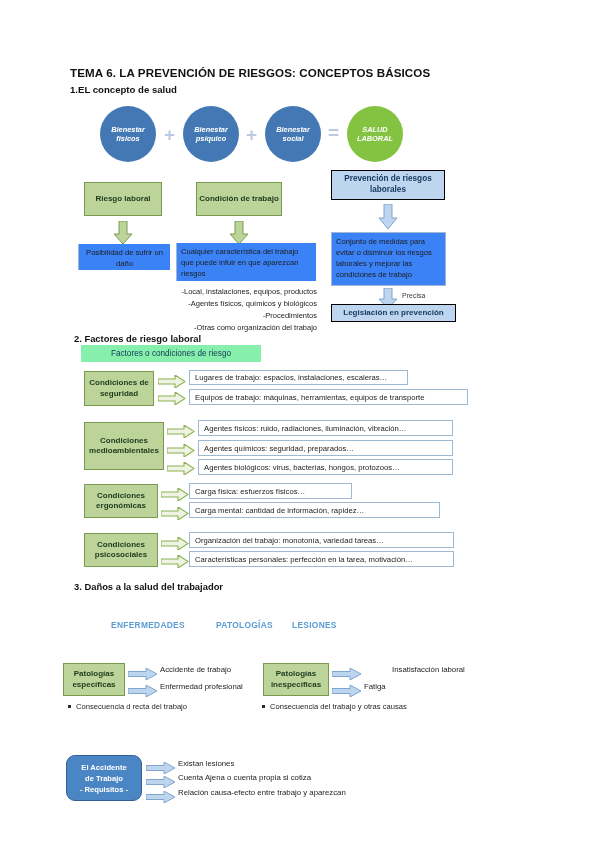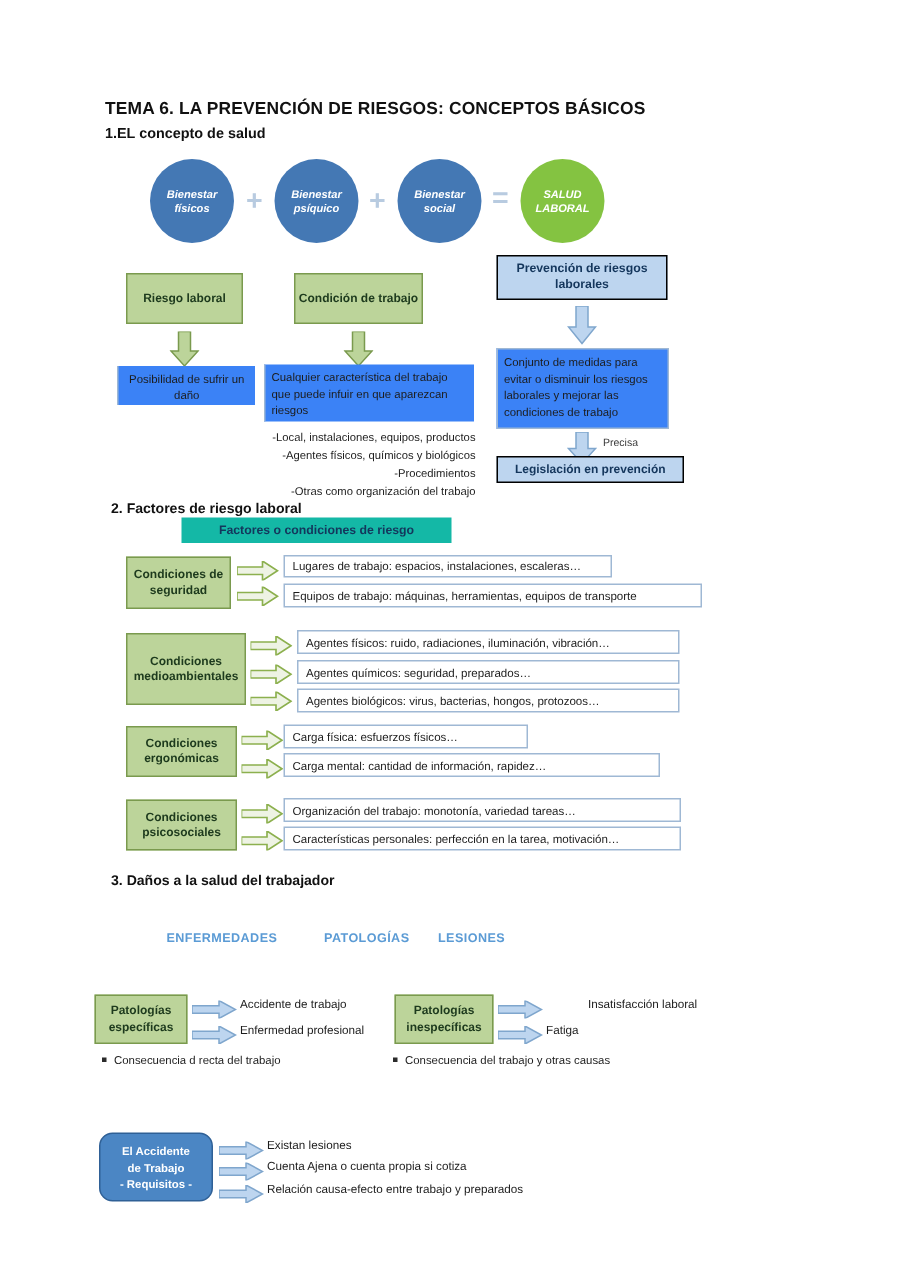--- a/index.html
+++ b/index.html
@@ -22,22 +22,22 @@
   .circ.green{background:#84c341;}
   .op{position:absolute;color:#b8cbe0;font-weight:bold;font-size:19px;line-height:1;}
 
   
   .gbox{position:absolute;background:#bcd49a;border:1px solid #7a9a4e;
         display:flex;align-items:center;justify-content:center;text-align:center;
         font-size:8px;font-weight:bold;color:#1d3a1d;line-height:1.3;box-sizing:border-box;}
   .bbox{position:absolute;background:#bdd5ef;border:1px solid #000000;
         display:flex;align-items:center;justify-content:center;text-align:center;
         font-size:8.2px;font-weight:bold;color:#14365c;line-height:1.3;box-sizing:border-box;}
-  .bbar{position:absolute;background:#14b8a6;display:flex;align-items:center;justify-content:center;
-        font-size:8.2px;font-weight:bold;color:#14365c;box-sizing:border-box;margin-left:40px;}
+  .bbar{position:absolute;background:#86efac;display:flex;align-items:center;justify-content:center;
+        font-size:8.2px;font-weight:normal;color:#14365c;box-sizing:border-box;}
   .pbox{position:absolute;border:1px solid #9fb8d4;background:#3b82f6;box-sizing:border-box;
         font-size:7.6px;color:#1c1c1c;line-height:1.45;padding:3px 4px;}
   .pbox.noborder{border:none;border-left:1px solid #9fb8d4;}
   .rowbox{position:absolute;border:1px solid #9fb8d4;background:#fff;box-sizing:border-box;
           display:flex;align-items:center;font-size:7.7px;color:#1c1c1c;padding-left:5px;}
   .rbox{position:absolute;background:#4b86c4;border:1px solid #2f6096;border-radius:9px;
         display:flex;flex-direction:column;align-items:center;justify-content:center;
         color:#fff;font-weight:bold;font-size:7.6px;line-height:1.45;box-sizing:border-box;}
 
   
@@ -270,15 +270,15 @@
     <svg width="30" height="12" viewBox="0 0 30 12">
         <polygon points="0,3.5 18,3.5 18,0 29,6 18,12 18,8.5 0,8.5" fill="#bdd5ef" stroke="#7fa6cd" stroke-width="1"></polygon>
       </svg>
   </div>
   <div class="ritem" style="left:178px;top:773px;">Cuenta Ajena o cuenta propia si cotiza</div>
   <div class="darrow" style="left:146px;top:789px;">
     <svg width="30" height="12" viewBox="0 0 30 12">
         <polygon points="0,3.5 18,3.5 18,0 29,6 18,12 18,8.5 0,8.5" fill="#bdd5ef" stroke="#7fa6cd" stroke-width="1"></polygon>
       </svg>
   </div>
-  <div class="ritem" style="left:178px;top:788px;">Relación causa-efecto entre trabajo y preparados</div>
+  <div class="ritem" style="left:178px;top:788px;">Relación causa-efecto entre trabajo y aparezcan</div>
 
 </div>
 
 </body></html>

